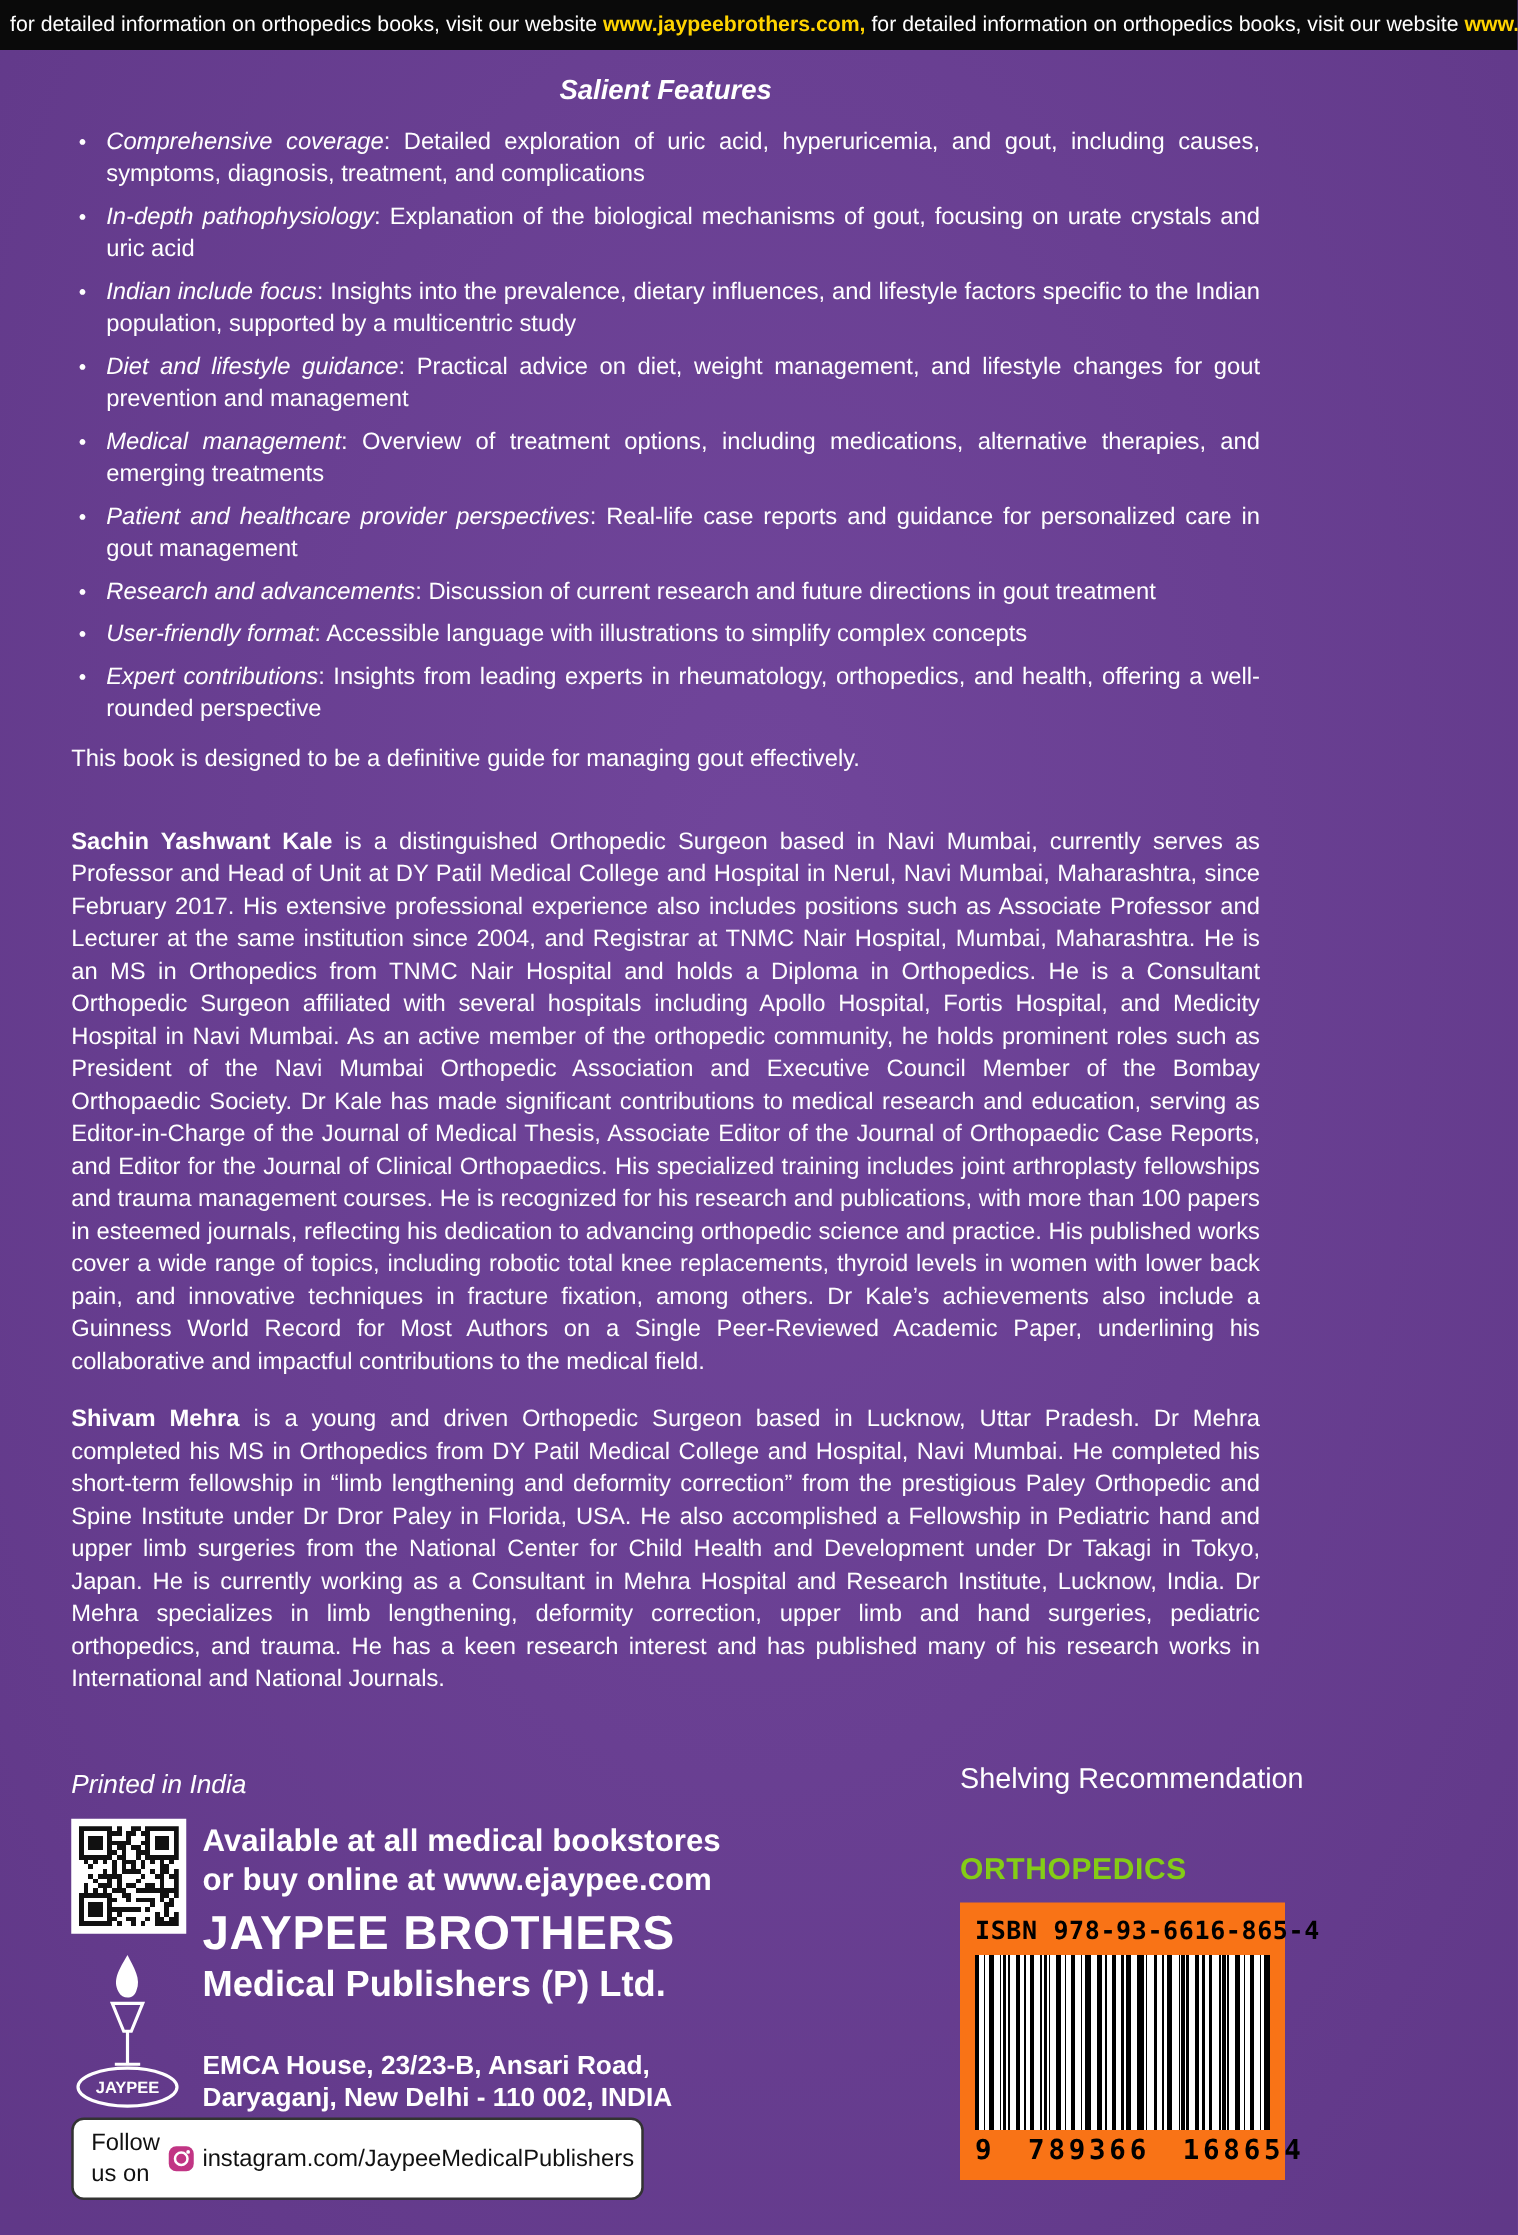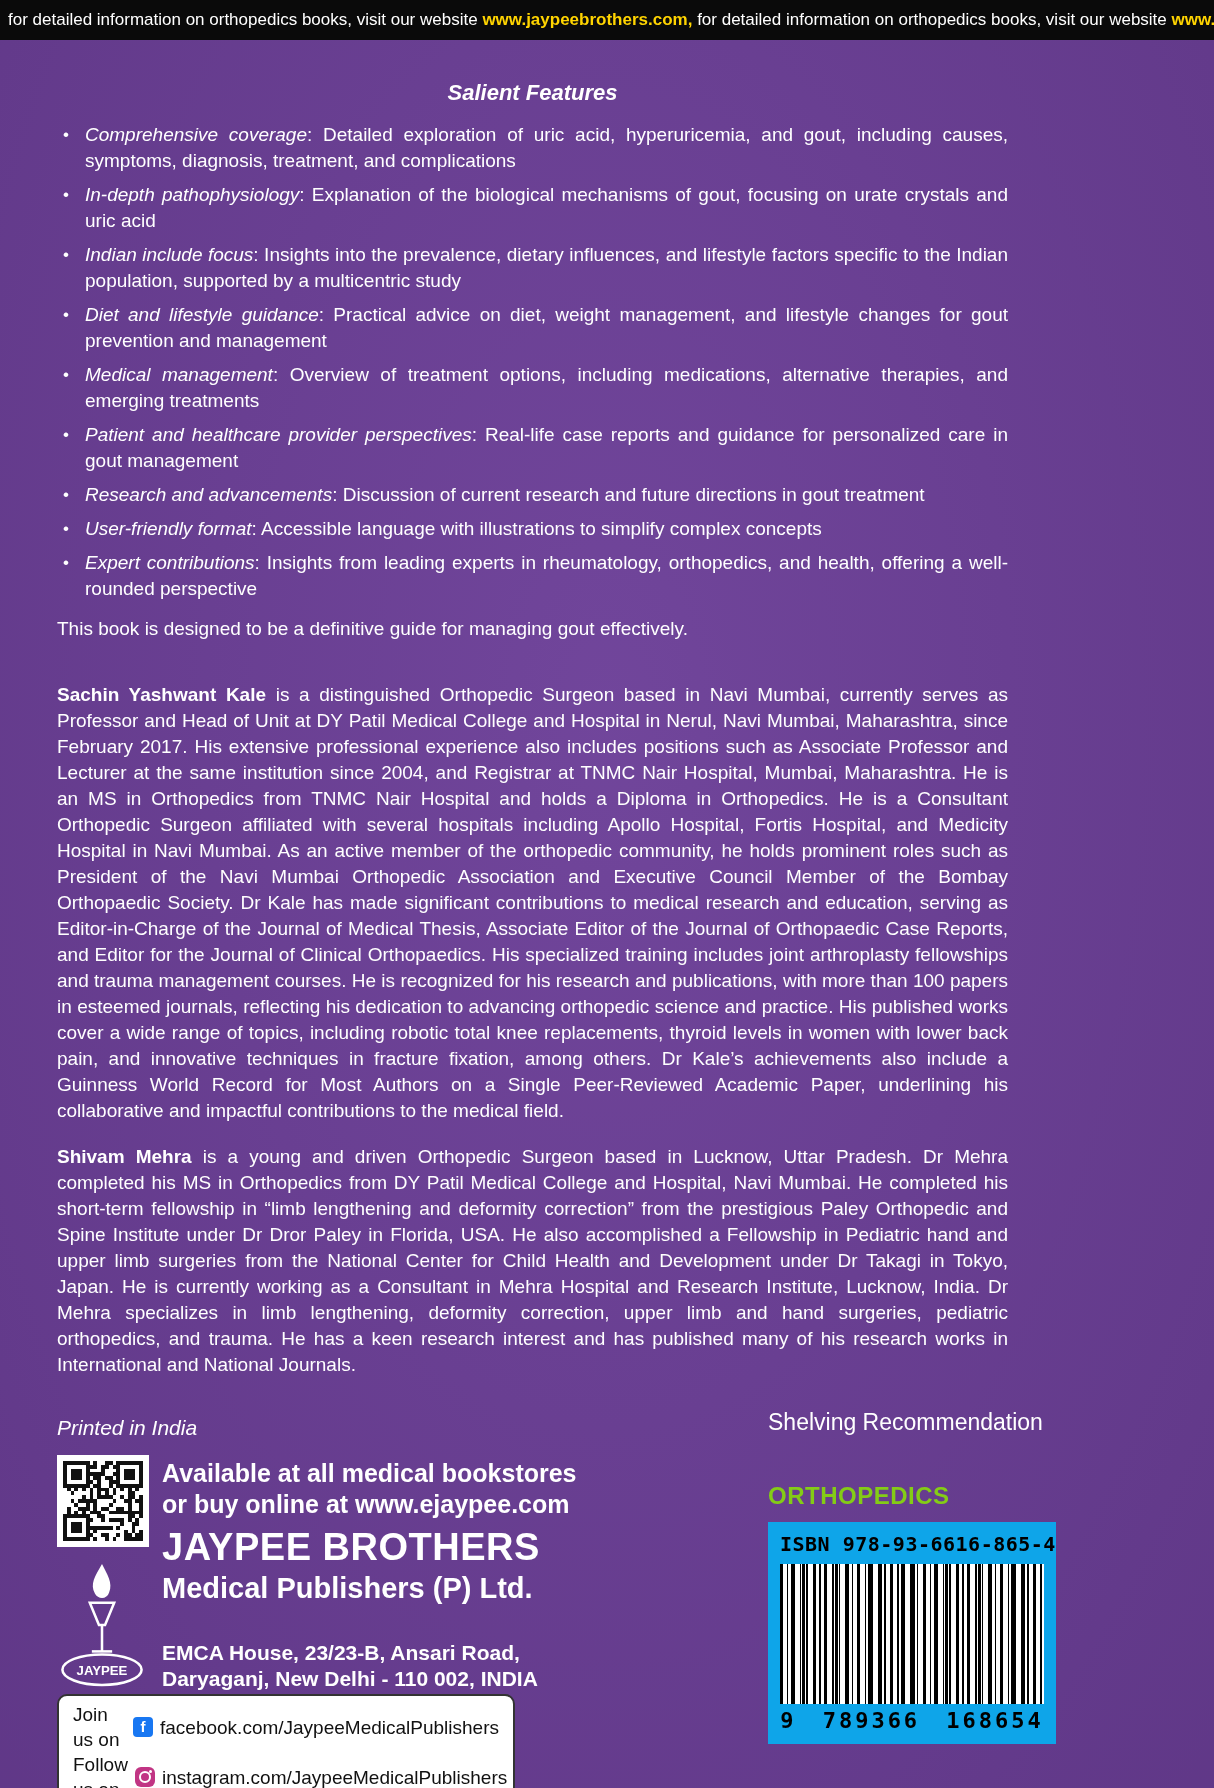--- a/index.html
+++ b/index.html
@@ -18,21 +18,21 @@
   
   .banner{
     position:absolute; left:0; top:0; width:1214px; height:40px;
     background:#0a0a0a; color:#fff;
     font-size:17px; line-height:40px; padding-left:8px;
     white-space:nowrap; overflow:hidden; z-index:3;
   }
   .banner .hl{ color:#ffd400; font-weight:bold; }
   
   .content{
-    position:absolute; left:57px; top:40px; width:951px; padding-top:40px; z-index:2;
+    position:absolute; left:57px; top:40px; width:951px; padding-top:19px; z-index:2;
   }
   .features-title{
     text-align:center; font-size:22px; font-weight:bold; font-style:italic;
   }
   .features{ margin-top:16px; }
   .feature-item{
     position:relative; padding-left:28px; margin-bottom:8px;
     font-size:19px; line-height:26px; text-align:justify;
   }
   .feature-item::before{
@@ -94,22 +94,22 @@
     content:""; position:absolute; top:3px; right:3px; width:3px; height:3px;
     background:#fff; border-radius:50%;
   }
   
   .shelf-label{ position:absolute; left:768px; top:1409px; font-size:23px; z-index:2; }
   .shelf-cat{
     position:absolute; left:768px; top:1482px; font-size:24px; font-weight:bold;
     color:#84cc16; letter-spacing:0.5px; z-index:2;
   }
   .isbn-box{
-    position:absolute; left:768px; top:1522px; width:288px; height:222px;
-    background:#0ea5e9; color:#000; padding:10px 12px 8px; z-index:2;
+    position:absolute; left:768px; top:1522px; width:260px; height:222px;
+    background:#f97316; color:#000; padding:10px 12px 8px; z-index:2;
   }
   .isbn-label{
     font-family:"DejaVu Sans Mono", monospace; font-weight:bold; font-size:20px;
     text-align:center; letter-spacing:0.5px; white-space:nowrap;
   }
   .barcode{
     margin-top:8px; height:140px; background-color:#fff;
     background-image:
       repeating-linear-gradient(90deg, #000 0 2px, transparent 2px 7px, #000 7px 8px, transparent 8px 13px),
       repeating-linear-gradient(90deg, #000 0 3px, transparent 3px 11px);
@@ -414,25 +414,20 @@
     <path d="M30 44 L54 44 L45 66 L39 66 Z"></path>
     <path d="M42 66 L42 92"></path>
     <path d="M32 92 L52 92"></path>
   </g>
   <ellipse cx="42" cy="110" rx="39" ry="15" fill="none" stroke="#ffffff" stroke-width="2.5"></ellipse>
   <text x="42" y="115" text-anchor="middle" font-size="13" font-weight="bold" fill="#ffffff">JAYPEE</text>
 </svg>
 
 <div class="social-box">
   <div class="social-row">
-    <span>Join us on</span>
-    <span class="fb-icon">f</span>
-    <span>facebook.com/JaypeeMedicalPublishers</span>
-  </div>
-  <div class="social-row">
     <span>Follow us on</span>
     <span class="ig-icon"></span>
     <span>instagram.com/JaypeeMedicalPublishers</span>
   </div>
 </div>
 
 <div class="shelf-label">Shelving Recommendation</div>
 <div class="shelf-cat">ORTHOPEDICS</div>
 
 <div class="isbn-box">

